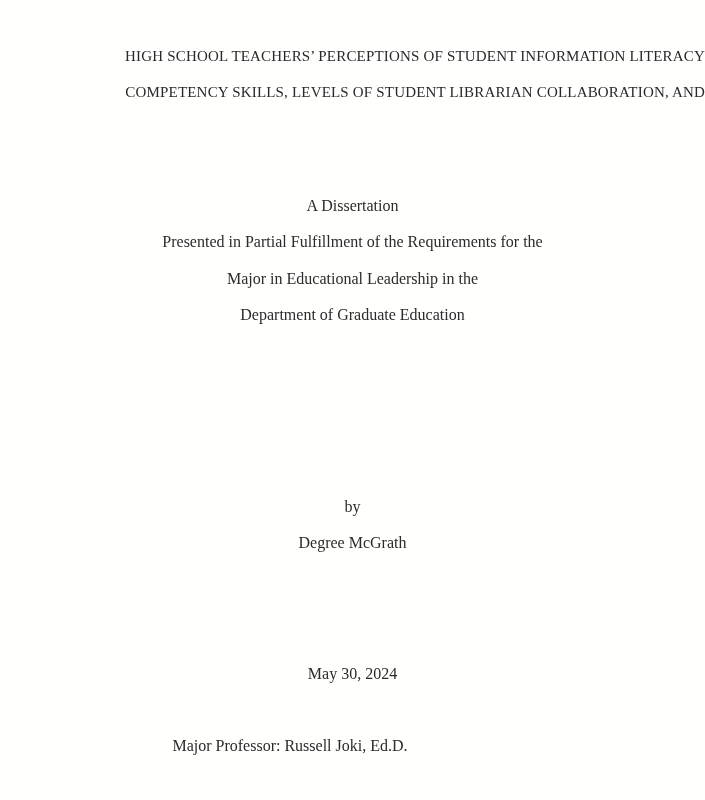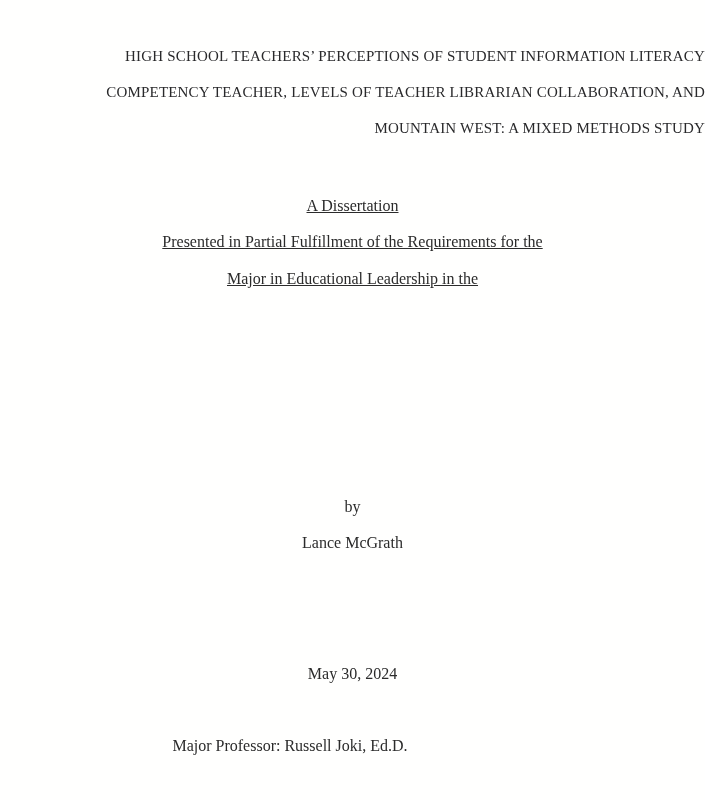--- a/index.html
+++ b/index.html
@@ -42,21 +42,20 @@
     color: #29292b;
     white-space: nowrap;
   }
 
   
   .statement-block {
     position: absolute;
     top: 188px;
     left: 0;
     width: 705px;
-    text-decoration: underline;
   }
   .statement-line {
     display: block;
     width: 705px;
     text-align: center;
     font-size: 16px;
     line-height: 36.4px;
     color: #2b2b2b;
     white-space: nowrap;
   }
@@ -104,32 +103,32 @@
     white-space: nowrap;
   }
 </style>
 </head>
 <body>
 
 <div class="page">
 
   <div class="title-block">
     <span class="title-line">HIGH SCHOOL TEACHERS’ PERCEPTIONS OF STUDENT INFORMATION LITERACY</span>
-    <span class="title-line">COMPETENCY TEACHER, LEVELS OF TEACHER LIBRARIAN COLLABORATION, AND</span>
-    <span class="title-line">MOUNTAIN WEST: A MIXED METHODS STUDY</span>
+    <span class="title-line">COMPETENCY SKILLS, LEVELS OF STUDENT LIBRARIAN COLLABORATION, AND</span>
   </div>
 
   <div class="statement-block">
     <span class="statement-line">A Dissertation</span>
     <span class="statement-line">Presented in Partial Fulfillment of the Requirements for the</span>
     <span class="statement-line">Major in Educational Leadership in the</span>
+    <span class="statement-line">Department of Graduate Education</span>
   </div>
 
   <div class="author-block">
     <span class="author-line">by</span>
-    <span class="author-line">Lance McGrath</span>
+    <span class="author-line">Degree McGrath</span>
   </div>
 
   <div class="date-line">May 30, 2024</div>
 
   <div class="professor-line">Major Professor: Russell Joki, Ed.D.</div>
 
 </div>
 
 </body></html>

